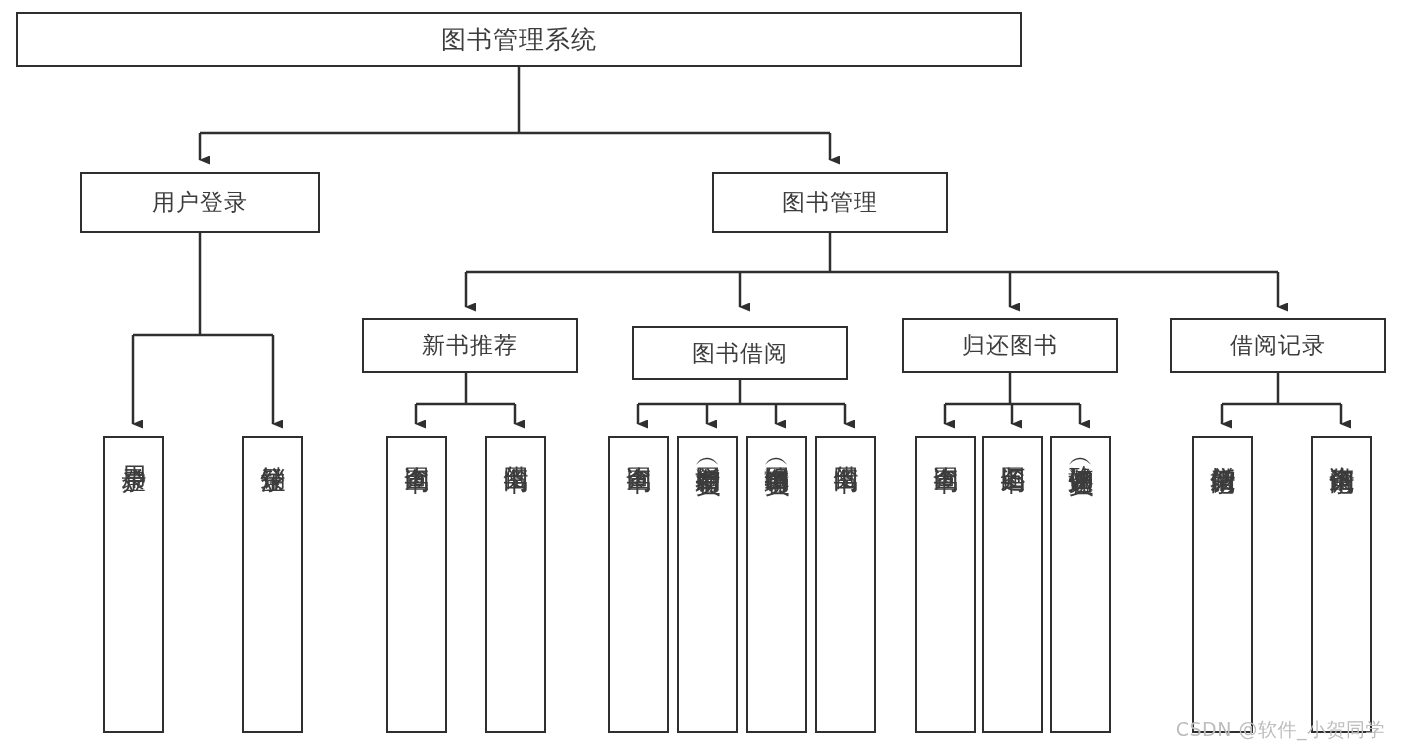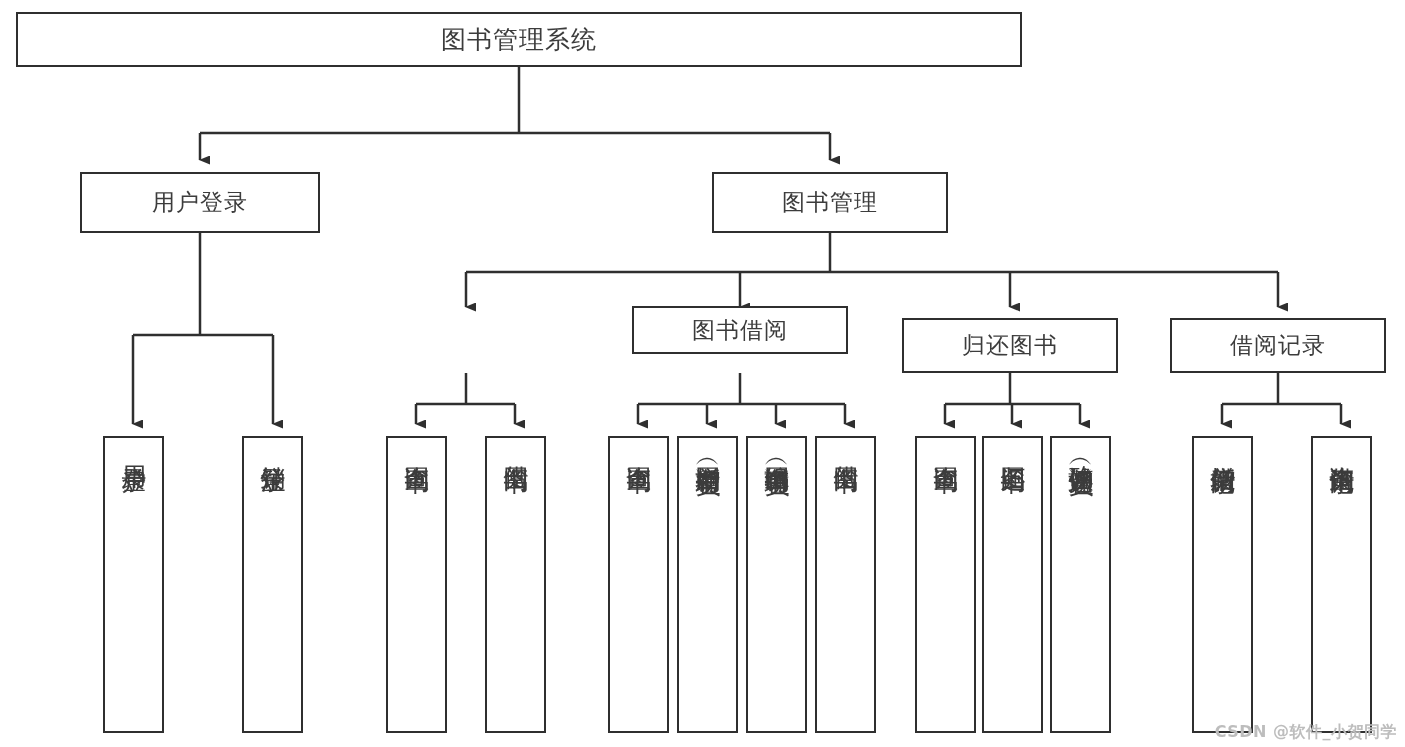--- a/index.html
+++ b/index.html
@@ -58,28 +58,27 @@
     letter-spacing: 1px;
     white-space: pre;
     color: #3c3c3c;
   }
   .hlabel {
     white-space: pre;
     letter-spacing: 1px;
   }
   #watermark {
     position: absolute;
-    right: 8px;
+    right: 20px;
     bottom: 4px;
-    font-size: 16px;
+    font-size: 19px;
     color: #bdbdbd;
     letter-spacing: 0.5px;
     white-space: pre;
     user-select: none;
-    font-weight: bold;
   }
 </style>
 </head>
 <body>
 
 <div id="canvas">
 
   <svg id="wires" viewBox="0 0 1405 747" width="1405" height="747" xmlns="http://www.w3.org/2000/svg">
     <defs>
       <marker id="arrowhead" markerWidth="9" markerHeight="11" refX="4.5" refY="10" orient="auto" markerUnits="userSpaceOnUse">
@@ -136,21 +135,24 @@
     <span class="hlabel">图书管理系统</span>
   </div>
 
   <div class="node lvl2" style="left:80px; top:172px; width:240px; height:61px;">
     <span class="hlabel">用户登录</span>
   </div>
   <div class="node lvl2" style="left:712px; top:172px; width:236px; height:61px;text-align:right;">
     <span class="hlabel">图书管理</span>
   </div>
 
-  <div class="node lvl3" style="left:632px; top:306px; width:216px; height:48px;">
+  <div class="node lvl3" style="left:362px; top:318px; width:216px; height:55px;">
+    <span class="hlabel">新书推荐</span>
+  </div>
+  <div class="node lvl3" style="left:632px; top:326px; width:216px; height:54px;">
     <span class="hlabel">图书借阅</span>
   </div>
   <div class="node lvl3" style="left:902px; top:318px; width:216px; height:55px;">
     <span class="hlabel">归还图书</span>
   </div>
   <div class="node lvl3" style="left:1170px; top:318px; width:216px; height:55px;">
     <span class="hlabel">借阅记录</span>
   </div>
 
   <div class="node leaf" style="left:103px; top:436px; width:61px; height:297px;">

